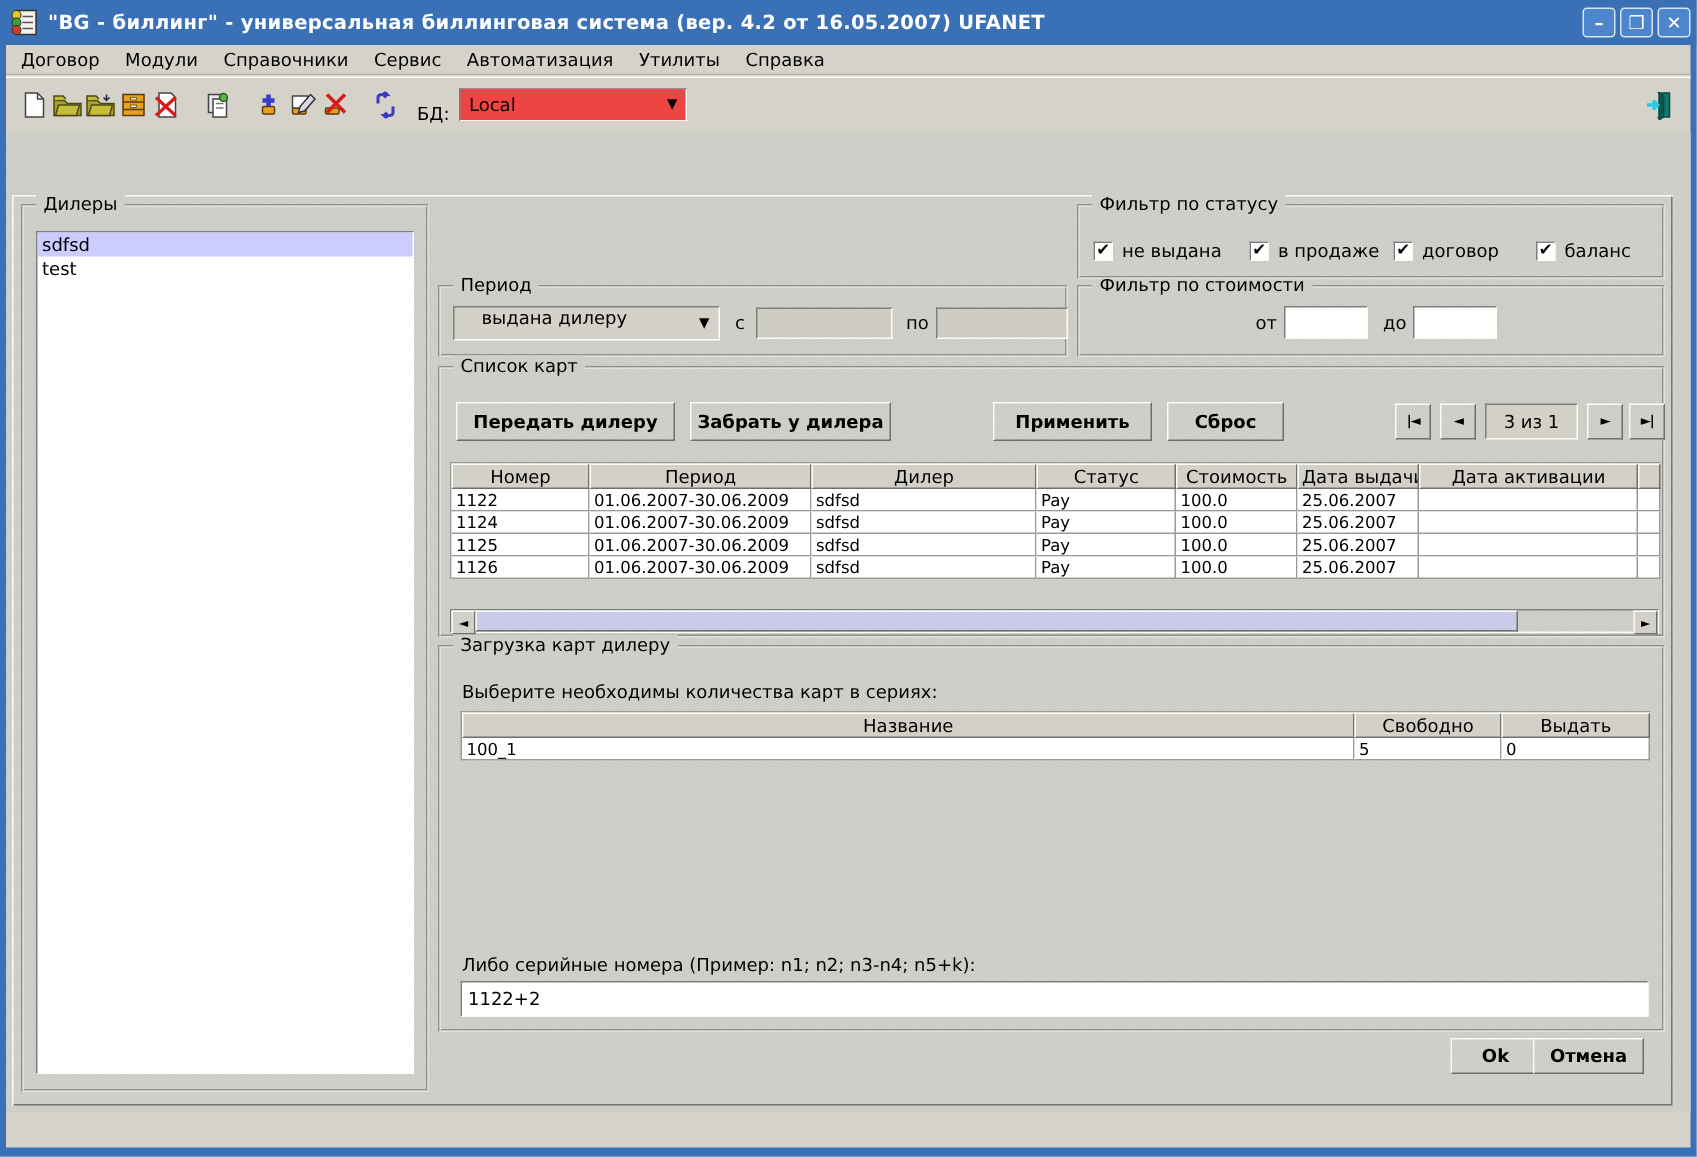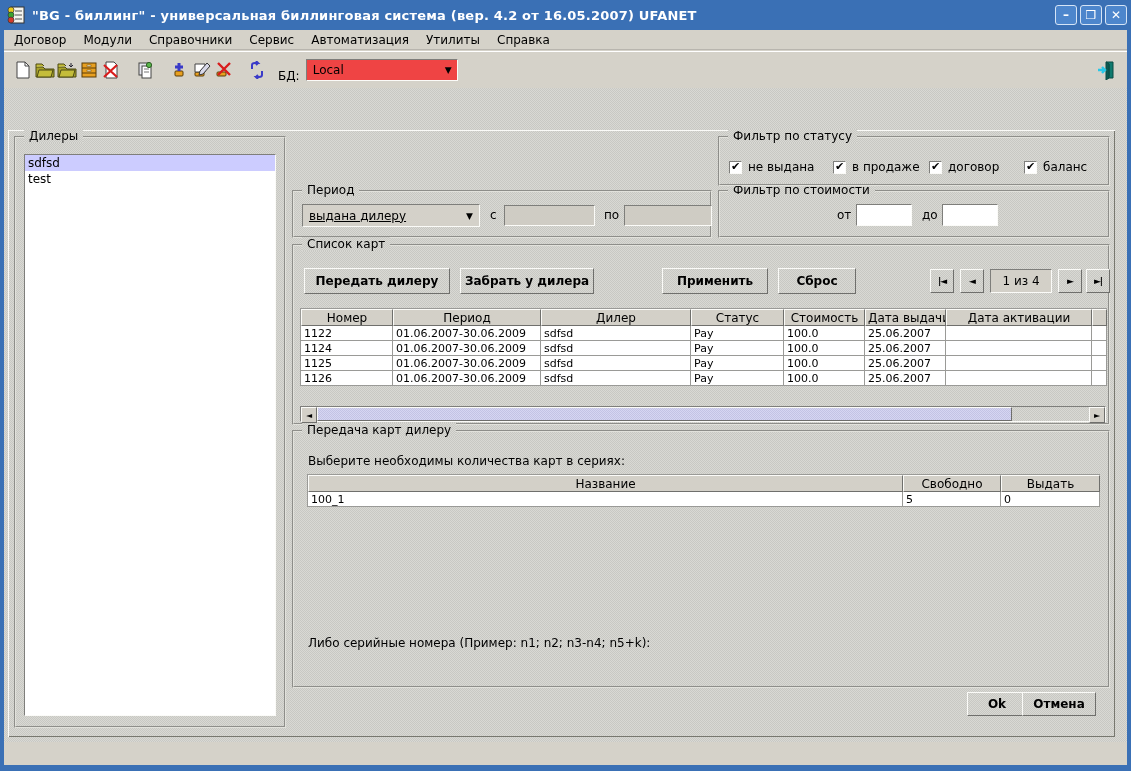--- a/index.html
+++ b/index.html
@@ -65,21 +65,21 @@
   .legend { position:absolute; top:-9px; left:8px; padding:0 5px; white-space:nowrap; line-height:14px; }
 
   .dealer-list { position:absolute; left:8px; top:16px; width:252px; height:562px; background:#fff; }
   .dealer-item { height:16px; line-height:16px; padding-left:3px; }
   .dealer-item.sel { background:#ccccff; }
 
   .field { background:#fff; position:absolute; font-size:12px; font-family:"DejaVu Sans",sans-serif;
     padding:0 4px; outline:none; }
   .field-dis { background:#cfccc4; position:absolute; }
 
-  .combo-gray { position:absolute; background:#d4d1c9; display:flex; align-items:center; padding-left:6px;text-decoration:underline; }
+  .combo-gray { position:absolute; background:#d4d1c9; display:flex; align-items:flex-start; padding-left:18px; }
   .combo-gray .arr { position:absolute; right:6px; top:6px; font-size:9px; }
 
   .chk-row { position:absolute; top:22px; left:0; width:100%; height:16px; }
   .chk { position:absolute; display:inline-flex; align-items:center; gap:6px; }
   .chk-box { width:13px; height:13px; background:#fff; display:flex; align-items:center; justify-content:center; }
   .chk-box.on::after { content:"✔"; font-size:11px; font-weight:bold; margin-top:-1px; }
 
   .btn { position:absolute; display:flex; align-items:center; justify-content:center; font-weight:bold;
     font-size:12px; cursor:default; white-space:nowrap; }
   .pager-btn { font-size:9px; letter-spacing:-1px; font-weight:bold; }
@@ -322,21 +322,21 @@
         <div class="btn raised tex" style="left:484px; top:22px; width:78px; height:26px;">
             <span>Сброс</span>
           </div>
 
         <div class="btn raised tex pager-btn" style="left:636px; top:23px; width:24px; height:24px;">
             <span>|◄</span>
           </div>
         <div class="btn raised tex pager-btn" style="left:666px; top:23px; width:24px; height:24px;">
             <span>◄</span>
           </div>
-        <div class="pager-field sunken" style="left:696px; top:23px; width:62px; height:24px;">1 из 4</div>
+        <div class="pager-field sunken" style="left:696px; top:23px; width:62px; height:24px;">3 из 1</div>
         <div class="btn raised tex pager-btn" style="left:764px; top:23px; width:24px; height:24px;">
             <span>►</span>
           </div>
         <div class="btn raised tex pager-btn" style="left:792px; top:23px; width:24px; height:24px;">
             <span>►|</span>
           </div>
 
         <table class="grid" style="left:6px; top:62px; width:806px;">
           <colgroup>
               <col style="width:92px">
@@ -407,21 +407,21 @@
         <div class="hscroll sunken">
           <div class="sb-btn raised">◄</div>
           <div class="sb-track">
             <div class="sb-thumb raised tex-lav"></div>
           </div>
           <div class="sb-btn raised">►</div>
         </div>
       </div>
 
       <div class="group" style="left:284px; top:300px; width:818px; height:258px;">
-        <span class="legend tex">Передача карт дилеру</span>
+        <span class="legend tex">Загрузка карт дилеру</span>
         <span class="instruction" style="left:14px; top:22px;text-align:right;">Выберите необходимы количества карт в сериях:</span>
 
         <table class="grid" style="left:13px; top:42px; width:792px;">
           <colgroup>
               <col style="width:595px">
               <col style="width:98px">
               <col style="width:99px">
             </colgroup>
           <thead>
               <tr>
@@ -433,20 +433,21 @@
           <tbody>
               <tr>
                 <td>100_1</td>
                 <td>5</td>
                 <td>0</td>
               </tr>
             </tbody>
         </table>
 
         <span class="instruction" style="left:14px; top:204px;">Либо серийные номера (Пример: n1; n2; n3-n4; n5+k):</span>
+        <input class="field sunken" style="left: 13px; top: 222px; width: 792px; height: 24px;" value="1122+2">
       </div>
 
       <div class="btn raised tex" style="left:959px; top:562px; width:60px; height:24px;">
           <span>Ok</span>
         </div>
       <div class="btn raised tex" style="left:1014px; top:562px; width:74px; height:24px;">
           <span>Отмена</span>
         </div>
     </div>
 

